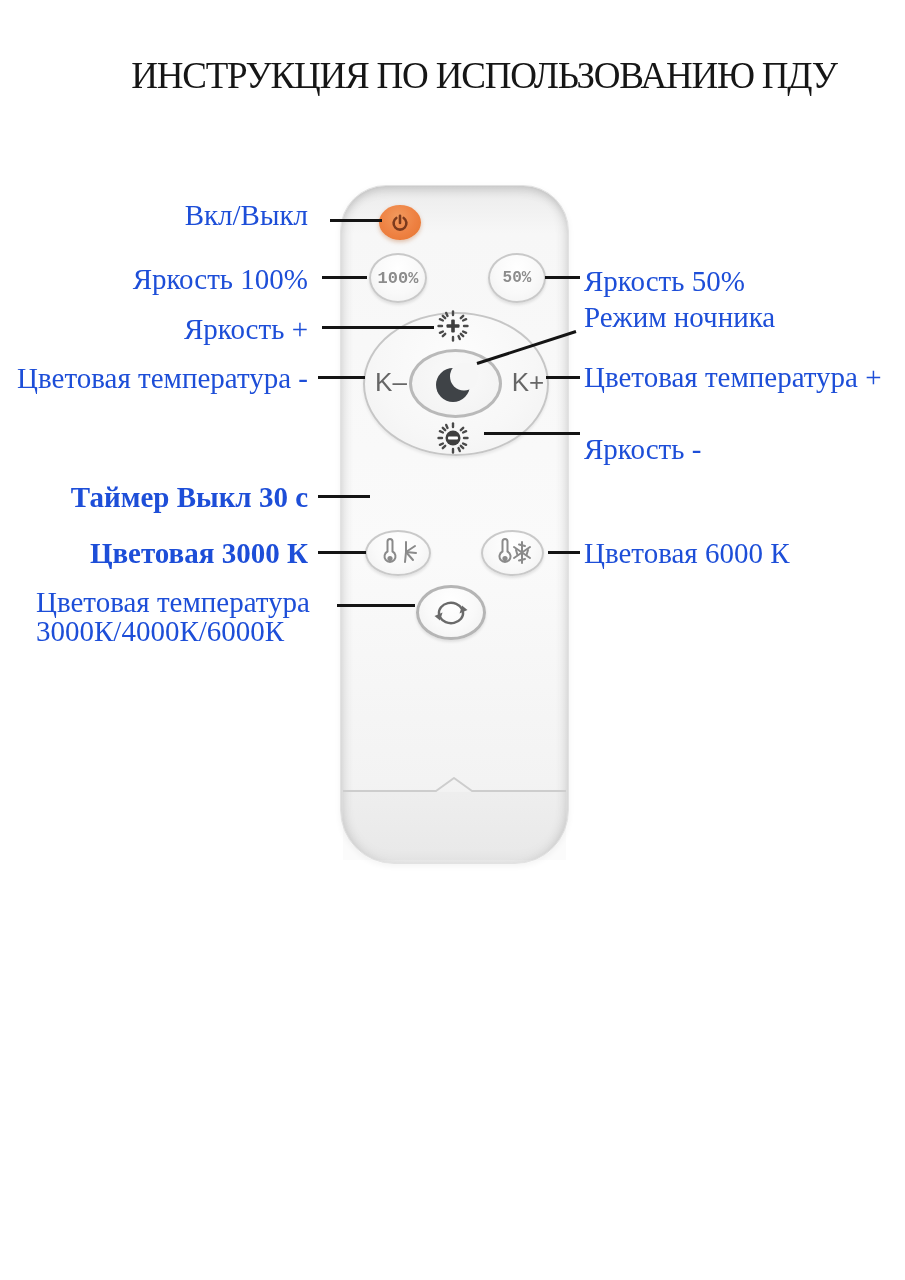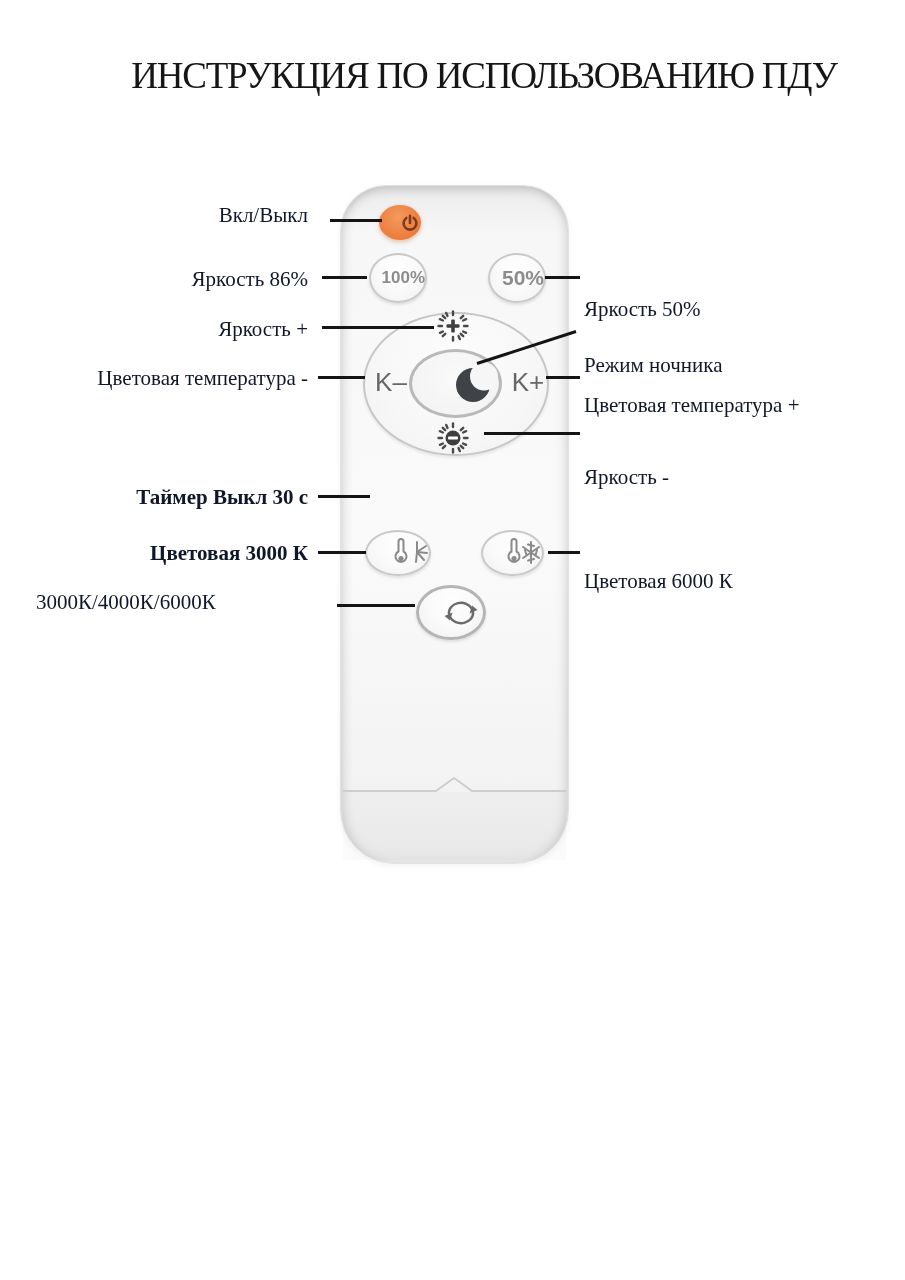--- a/index.html
+++ b/index.html
@@ -20,36 +20,36 @@
     border:1px solid #e2e2e2;
     box-shadow: inset 0 0 16px rgba(0,0,0,0.07),
                 inset 0 14px 12px -12px rgba(0,0,0,0.16),
                 inset 10px 0 14px -12px rgba(0,0,0,0.20),
                 inset -10px 0 14px -12px rgba(0,0,0,0.20),
                 0 2px 6px rgba(0,0,0,0.05);
   }
   .remote svg.cover-line{position:absolute; left:0; top:0;}
   
   .btn{
-    position:absolute; display:flex; align-items:center; justify-content:flex-end;
+    position:absolute; display:flex; align-items:center; justify-content:center;
     border-radius:50%;
     background:radial-gradient(ellipse at 50% 30%, #ffffff 0%, #f9f9f9 55%, #efefef 100%);
     border:2px solid var(--button-border,#c9c9c9);
     box-shadow:0 2px 3px rgba(0,0,0,0.10);
     box-sizing:border-box;
-    font-family:Liberation Sans, sans-serif;
+    font-family:Liberation Mono, monospace;
     color:var(--button-text,#8c8c8c); font-weight:bold;
   }
   .btn-power{
     left:38px; top:19px; width:42px; height:35px;
     background:radial-gradient(ellipse at 45% 35%, #f29a5e 0%, var(--power-button,#ee8142) 55%, #e4742f 100%);
     border:none; box-shadow:0 2px 4px rgba(180,90,30,0.35);
   }
   .btn-100{left:28px; top:67px; width:58px; height:50px; font-size:17px;}
-  .btn-50{left:147px; top:67px; width:58px; height:50px; font-size:21px;}
+  .btn-50{left:147px; top:67px; width:58px; height:50px; font-size:16px;}
   .pad{
     position:absolute; left:22px; top:126px; width:186px; height:144px;
     border-radius:50%; box-sizing:border-box;
     border:2px solid #c6c6c6;
     background:radial-gradient(ellipse at 50% 35%, #fdfdfd 0%, #f7f7f7 60%, #f0f0f0 100%);
     box-shadow:0 2px 3px rgba(0,0,0,0.08);
   }
   .btn-night{
     left:68px; top:163px; width:93px; height:69px;
     border:3px solid #b9b9b9;
@@ -77,25 +77,25 @@
     color:#8e8e8e; letter-spacing:0.5px;
   }
   .btn-warm{left:24px; top:344px; width:66px; height:46px;}
   .btn-cold{left:140px; top:344px; width:63px; height:46px;}
   .btn-cycle{left:75px; top:399px; width:70px; height:55px; border-width:3px; border-color:#b5b5b5;}
   
   .line{position:absolute; height:3px; background:#141414; z-index:5;}
   .line-diag{transform-origin:left center;}
   
   .lbl{
-    position:absolute; font-size:21px; color:#0f172a; line-height:34px;
+    position:absolute; font-size:29px; color:#1d4ed8; line-height:34px;
     white-space:nowrap; z-index:6;
   }
   .lbl-left{left:0; width:308px; text-align:right;}
-  .lbl-right{left:584px; text-align:center;margin-top:28px;}
+  .lbl-right{left:584px; text-align:center;}
   .lbl-2line{left:36px; width:auto; text-align:left; line-height:29px; white-space:nowrap;}
 </style>
 </head>
 <body>
 
 <div class="page">
 
   <div class="title">ИНСТРУКЦИЯ ПО ИСПОЛЬЗОВАНИЮ ПДУ</div>
 
   <div class="remote">
@@ -241,28 +241,29 @@
   <div class="line" style="left:318px; top:495px; width:52px;"></div>
   <div class="line" style="left:318px; top:551px; width:48px;"></div>
   <div class="line" style="left:337px; top:604px; width:78px;"></div>
   <div class="line" style="left:545px; top:276px; width:35px;"></div>
   <div class="line line-diag" style="left:477px; top:362px; width:104px; transform:rotate(-17.9deg);"></div>
   <div class="line" style="left:546px; top:376px; width:34px;"></div>
   <div class="line" style="left:484px; top:432px; width:96px;"></div>
   <div class="line" style="left:548px; top:551px; width:32px;"></div>
 
   <div class="lbl lbl-left" style="top:198px;">Вкл/Выкл</div>
-  <div class="lbl lbl-left" style="top:262px;">Яркость 86%</div>
+  <div class="lbl lbl-left" style="top:262px;">Яркость 100%</div>
   <div class="lbl lbl-left" style="top:312px;">Яркость +</div>
   <div class="lbl lbl-left" style="top:361px;">Цветовая температура -</div>
   <div class="lbl lbl-left" style="top:480px;font-weight:bold;">Таймер Выкл 30 с</div>
   <div class="lbl lbl-left" style="top:536px;font-weight:bold;">Цветовая 3000 К</div>
   <div class="lbl lbl-2line" style="top:588px;">
+    <div>Цветовая температура</div>
     <div>3000К/4000К/6000К</div>
   </div>
 
   <div class="lbl lbl-right" style="top:264px;">Яркость 50%</div>
-  <div class="lbl lbl-right" style="top:320px;">Режим ночника</div>
+  <div class="lbl lbl-right" style="top:300px;">Режим ночника</div>
   <div class="lbl lbl-right" style="top:360px;">Цветовая температура +</div>
   <div class="lbl lbl-right" style="top:432px;">Яркость -</div>
   <div class="lbl lbl-right" style="top:536px;">Цветовая 6000 К</div>
 
 </div>
 
 </body></html>

